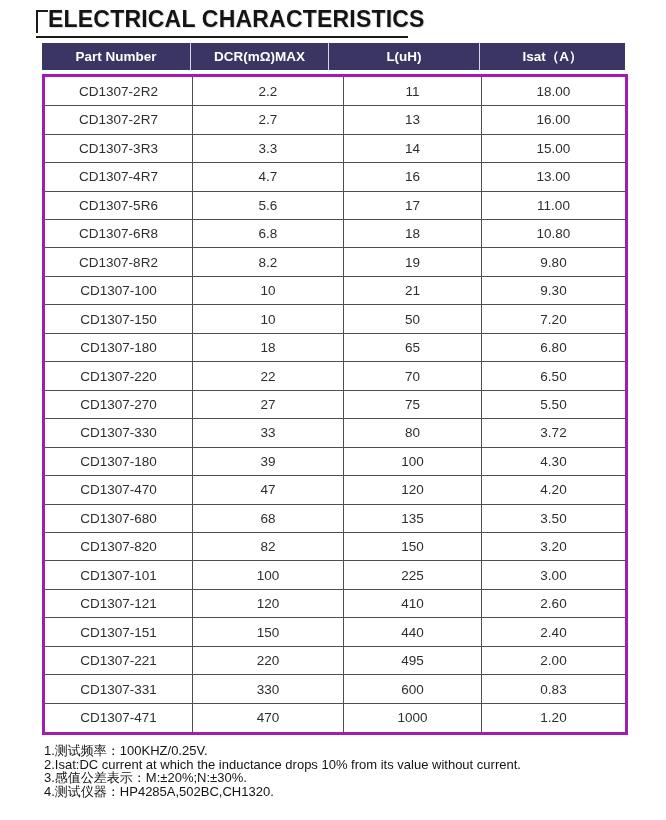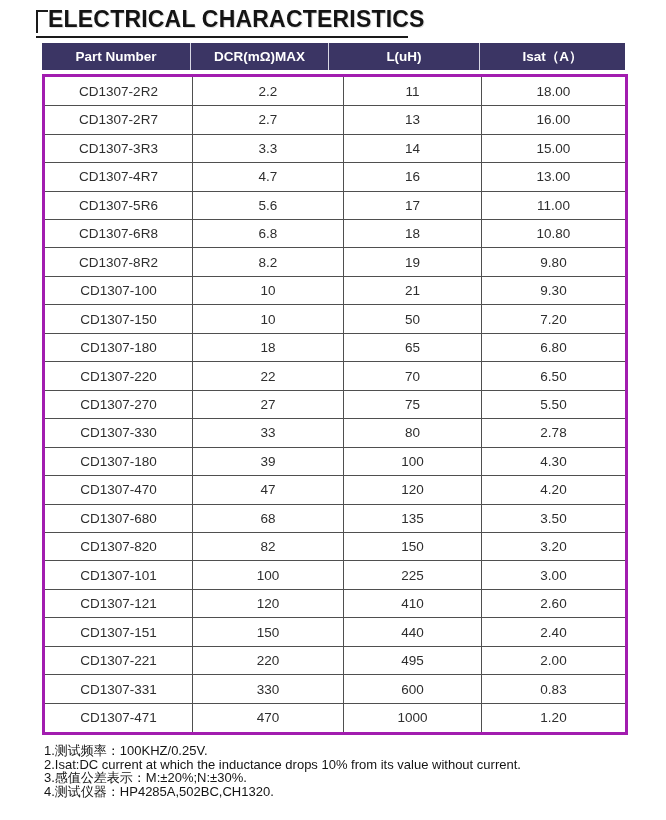--- a/index.html
+++ b/index.html
@@ -166,21 +166,21 @@
         <tr>
           <td>CD1307-270</td>
           <td>27</td>
           <td>75</td>
           <td>5.50</td>
         </tr>
         <tr>
           <td>CD1307-330</td>
           <td>33</td>
           <td>80</td>
-          <td>2.78</td>
+          <td>3.72</td>
         </tr>
         <tr>
           <td>CD1307-180</td>
           <td>39</td>
           <td>100</td>
           <td>4.30</td>
         </tr>
         <tr>
           <td>CD1307-470</td>
           <td>47</td>

